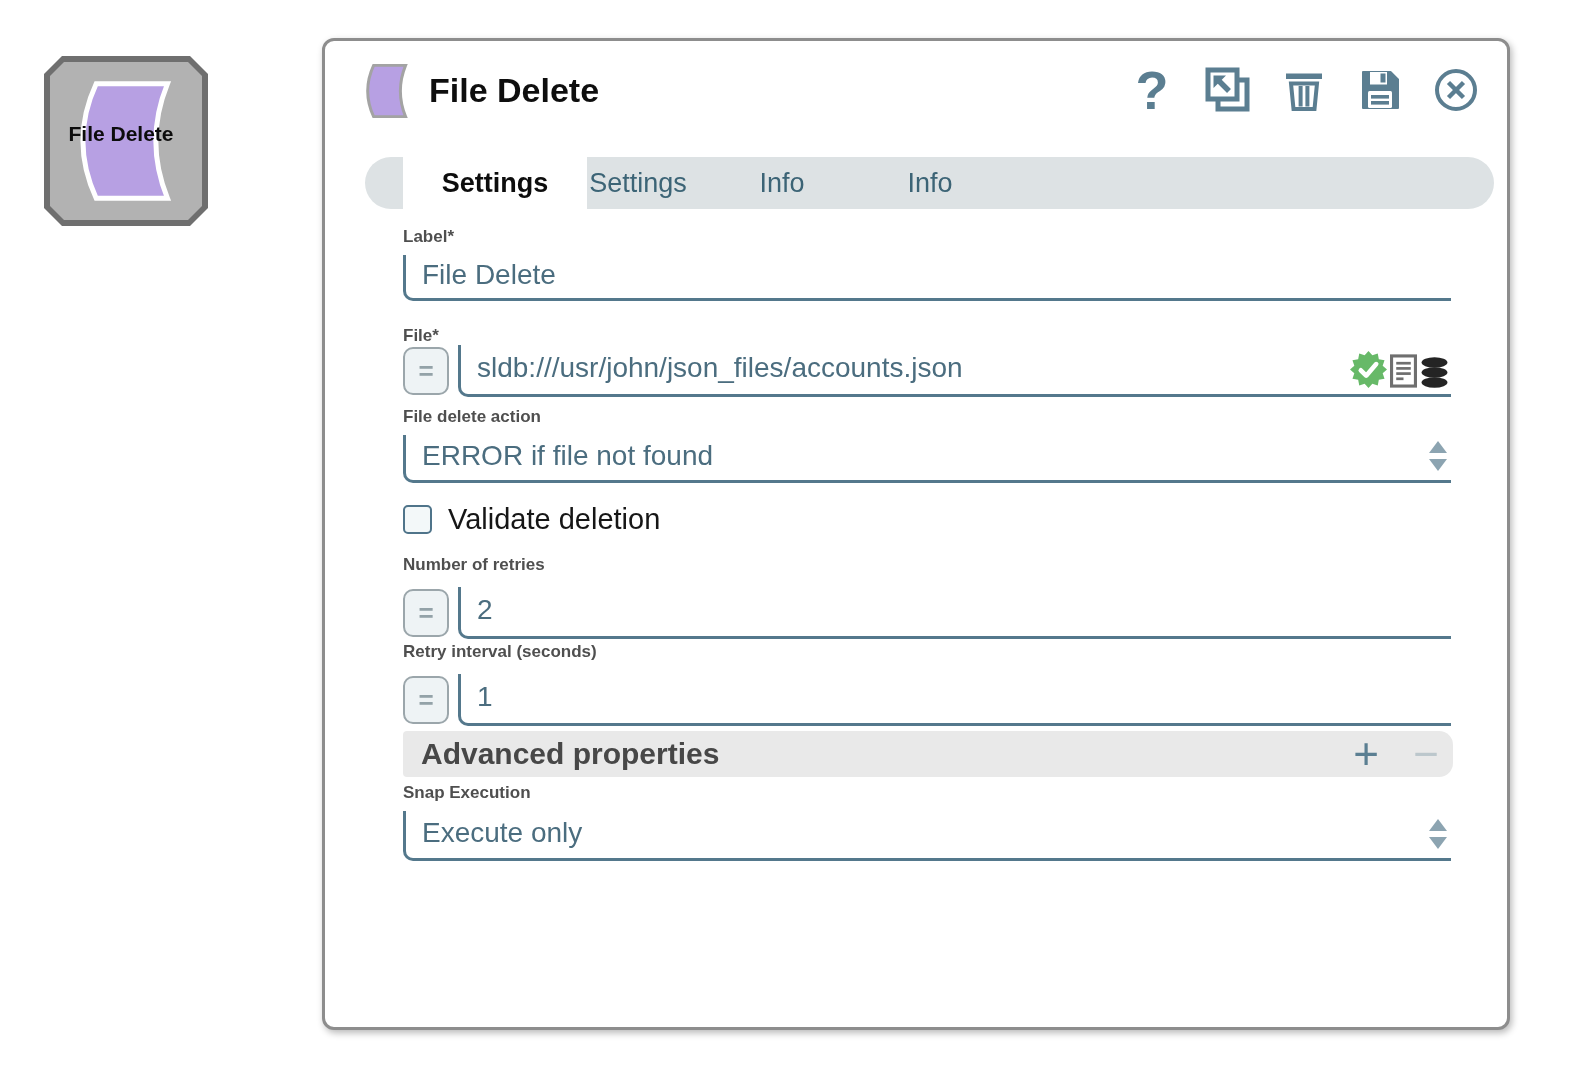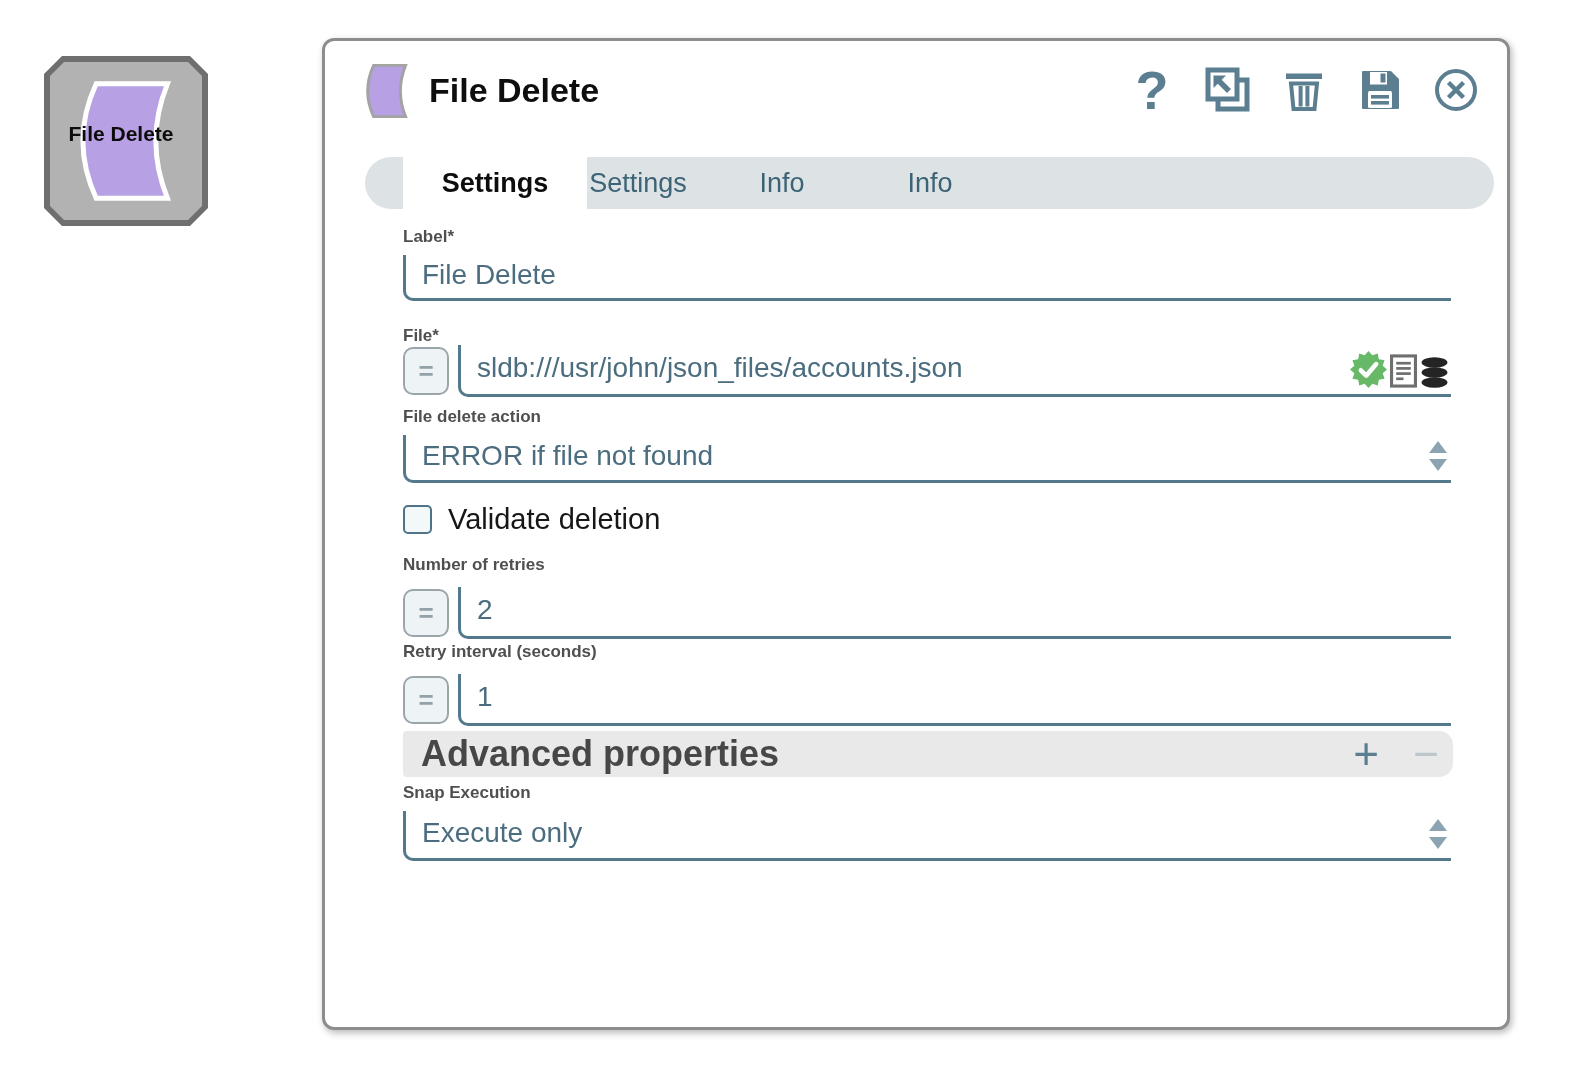--- a/index.html
+++ b/index.html
@@ -64,21 +64,21 @@
 
   .checkbox-row { position:absolute; left:78px; display:flex; align-items:center; gap:16px; }
   .checkbox { width:29px; height:29px; border:2.5px solid #4f748a; border-radius:5px;
       background:#f3f8f9; cursor:pointer; }
   .checkbox-label { font-size:29px; color:#161616; }
 
   .file-icons { position:absolute; right:2px; bottom:6px; display:flex; align-items:flex-end; gap:3px; }
 
   .adv-header { position:absolute; left:78px; width:1050px; height:46px; background:#e9e9e9;
       border-radius:4px 14px 14px 4px; display:flex; align-items:center; }
-  .adv-title { font-size:36px; font-weight:700; color:#474747; padding-left:18px; }
+  .adv-title { font-size:30px; font-weight:700; color:#474747; padding-left:18px; }
   .adv-plus  { position:absolute; right:74px; font-size:44px; font-weight:400; color:#5b7f92;
       line-height:46px; cursor:pointer; }
   .adv-minus { position:absolute; right:14px; font-size:44px; font-weight:400; color:#bcc7cc;
       line-height:46px; cursor:pointer; }
 </style>
 </head>
 <body>
 
 <div class="stage">
 

